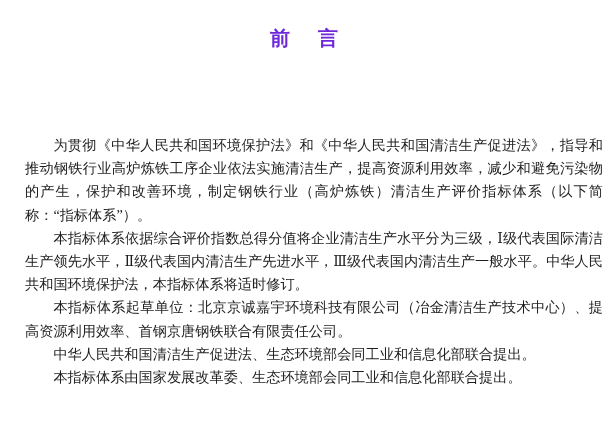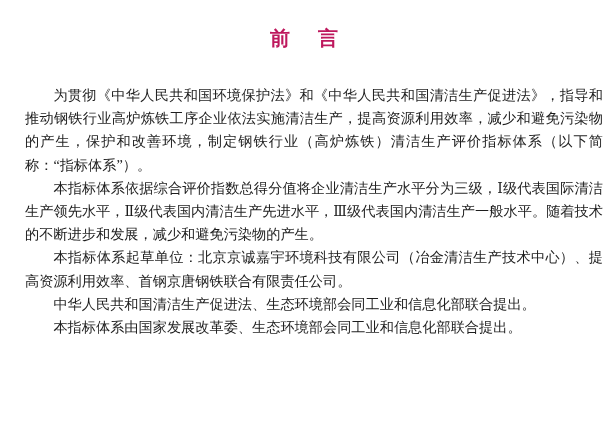--- a/index.html
+++ b/index.html
@@ -17,24 +17,24 @@
     color: #1d1d1d;
   }
   .title {
     margin: 0;
     padding-top: 26px;
     font-size: 20px;
     line-height: 24px;
     font-weight: bold;
     text-align: center;
     letter-spacing: 4px;
-    color: #be185d;
+    color: #6d28d9;
   }
   .content {
-    margin: 34px 9px 0 25px;
+    margin: 84px 9px 0 25px;
     width: 578px;
   }
   .content p {
     margin: 0;
     padding: 0;
     font-size: 14.2px;
     line-height: 23.2px;
     text-indent: 2em;
     text-align: justify;
     text-justify: inter-ideograph;
@@ -42,18 +42,18 @@
     color: #1d1d1d;
   }
 </style>
 </head>
 <body>
 
 <div class="page">
   <h1 class="title">前　言</h1>
   <div class="content">
       <p>为贯彻《中华人民共和国环境保护法》和《中华人民共和国清洁生产促进法》，指导和推动钢铁行业高炉炼铁工序企业依法实施清洁生产，提高资源利用效率，减少和避免污染物的产生，保护和改善环境，制定钢铁行业（高炉炼铁）清洁生产评价指标体系（以下简称：“指标体系”）。</p>
-      <p>本指标体系依据综合评价指数总得分值将企业清洁生产水平分为三级，Ⅰ级代表国际清洁生产领先水平，Ⅱ级代表国内清洁生产先进水平，Ⅲ级代表国内清洁生产一般水平。随着技术的不断进步和发展，减少和避免污染物的产生。</p>
+      <p>本指标体系依据综合评价指数总得分值将企业清洁生产水平分为三级，Ⅰ级代表国际清洁生产领先水平，Ⅱ级代表国内清洁生产先进水平，Ⅲ级代表国内清洁生产一般水平。中华人民共和国环境保护法，本指标体系将适时修订。</p>
       <p>本指标体系起草单位：北京京诚嘉宇环境科技有限公司（冶金清洁生产技术中心）、提高资源利用效率、首钢京唐钢铁联合有限责任公司。</p>
       <p>中华人民共和国清洁生产促进法、生态环境部会同工业和信息化部联合提出。</p>
       <p>本指标体系由国家发展改革委、生态环境部会同工业和信息化部联合提出。</p>
     </div>
 </div>
 
 </body></html>

